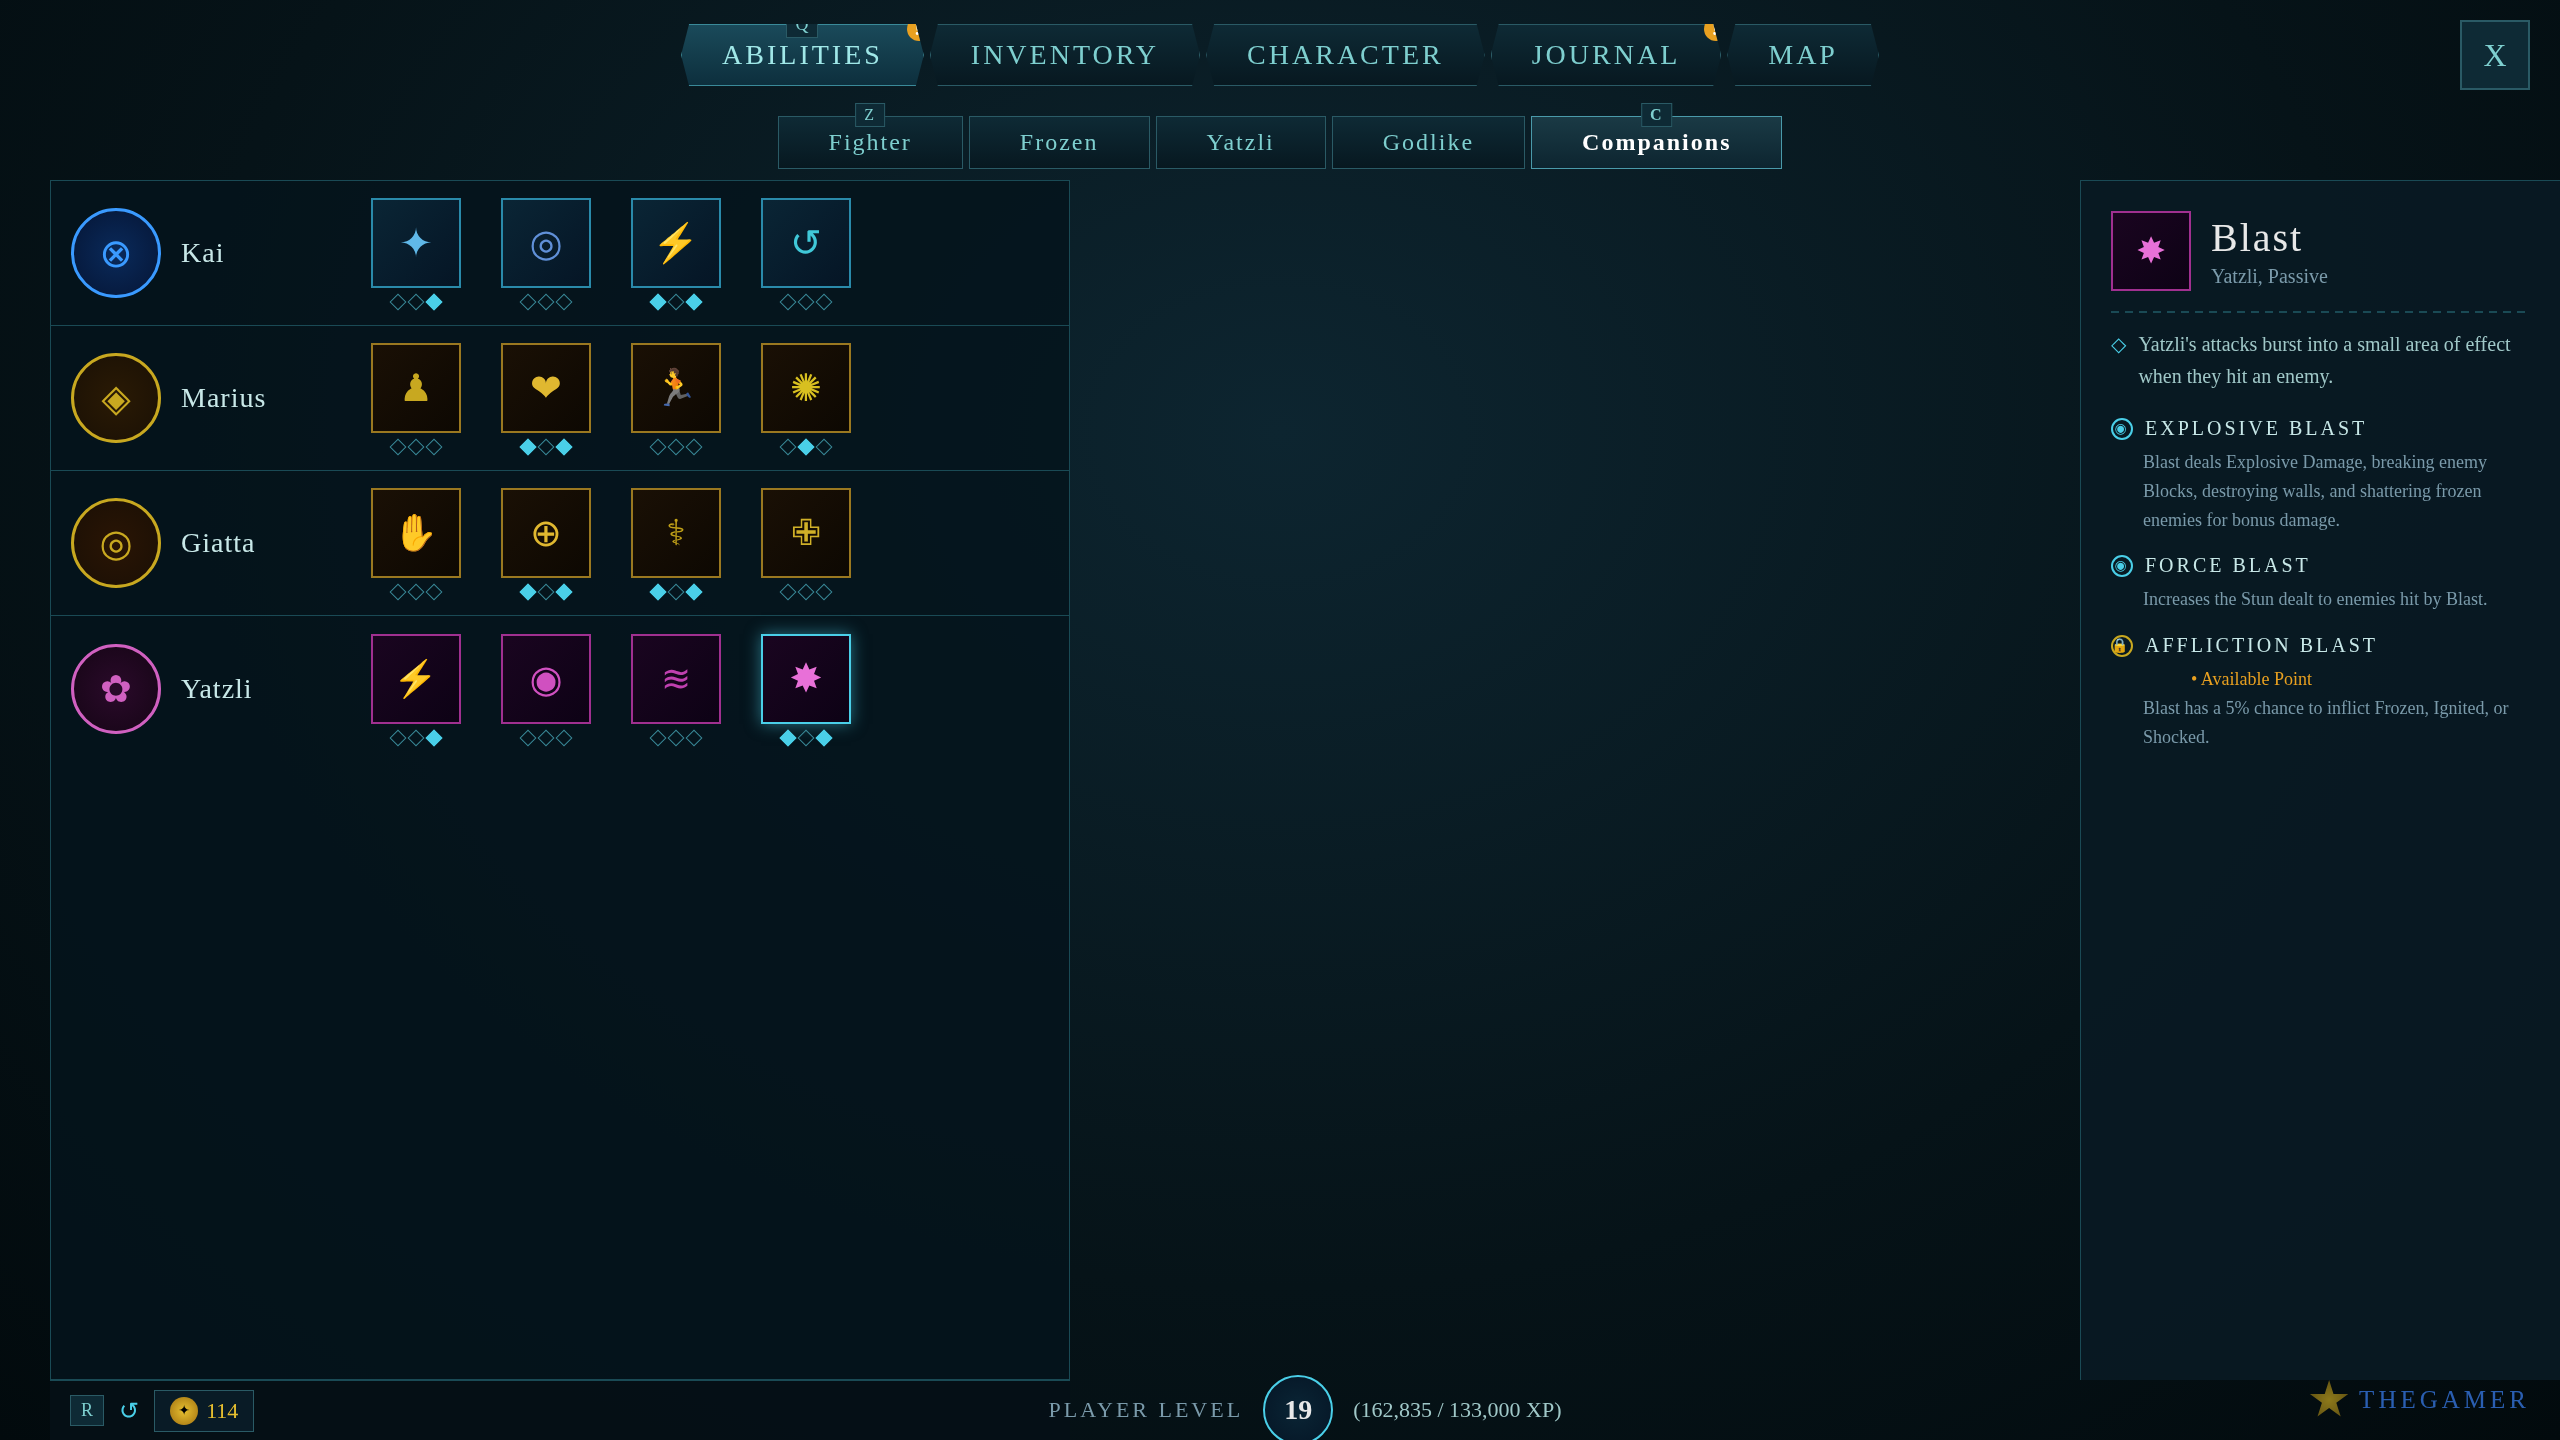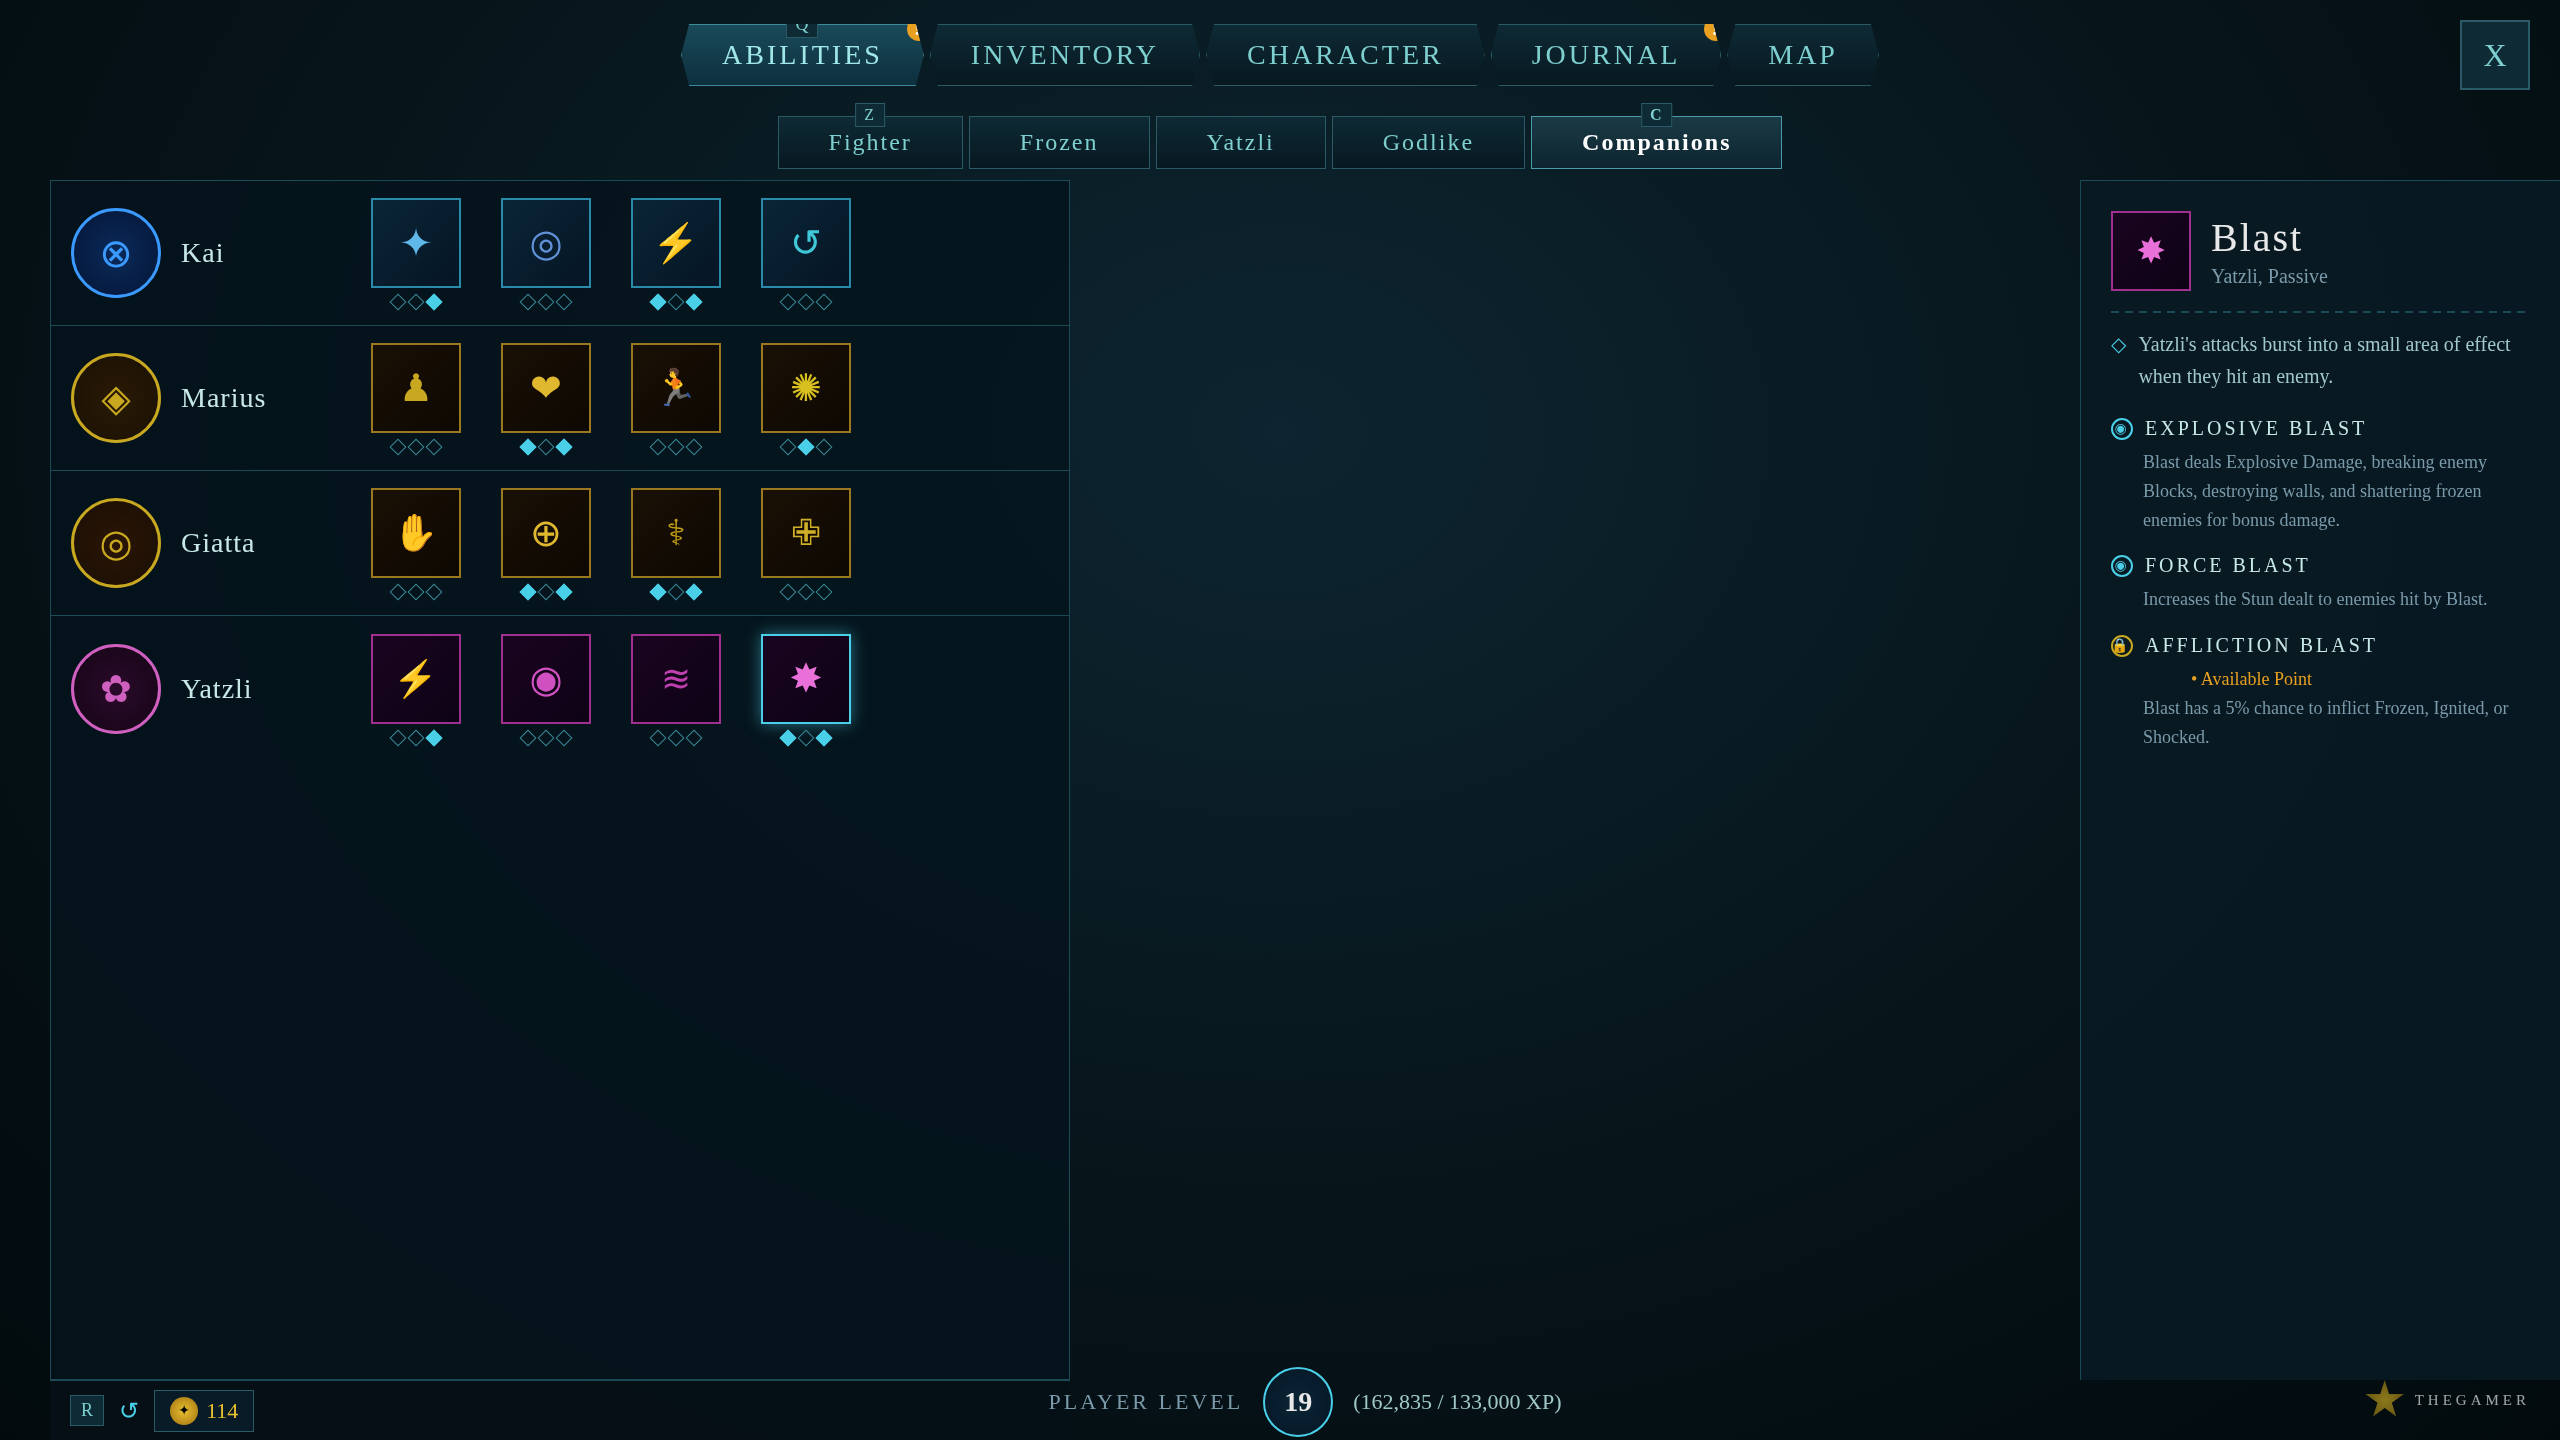--- a/index.html
+++ b/index.html
@@ -395,21 +395,21 @@
     }
 
     .currency-value {
       color: #e8c030;
       font-size: 22px;
     }
 
     
     .xp-bar-area {
       position: absolute;
-      bottom: 8px;
+      bottom: 0;
       left: 50px;
       right: 0;
       height: 60px;
       display: flex;
       align-items: center;
       justify-content: center;
       gap: 20px;
     }
 
     .xp-text {
@@ -449,22 +449,22 @@
     }
 
     .watermark-icon {
       width: 40px;
       height: 40px;
       background: radial-gradient(circle, #c8a820, #7a6010);
       clip-path: polygon(50% 0%, 61% 35%, 98% 35%, 68% 57%, 79% 91%, 50% 70%, 21% 91%, 32% 57%, 2% 35%, 39% 35%);
     }
 
     .watermark-text {
-      color: #e5e5e5;
-      font-size: 15px;
+      color: #3b82f6;
+      font-size: 25px;
       letter-spacing: 4px;
       text-transform: uppercase;
     }
 
     
     .icon-kai-1 { color: #60b8e8; }
     .icon-kai-2 { color: #6090d8; }
     .icon-kai-3 { color: #50a8e8; }
     .icon-kai-4 { color: #40c8d8; }
     .icon-marius-1 { color: #c8a820; }

